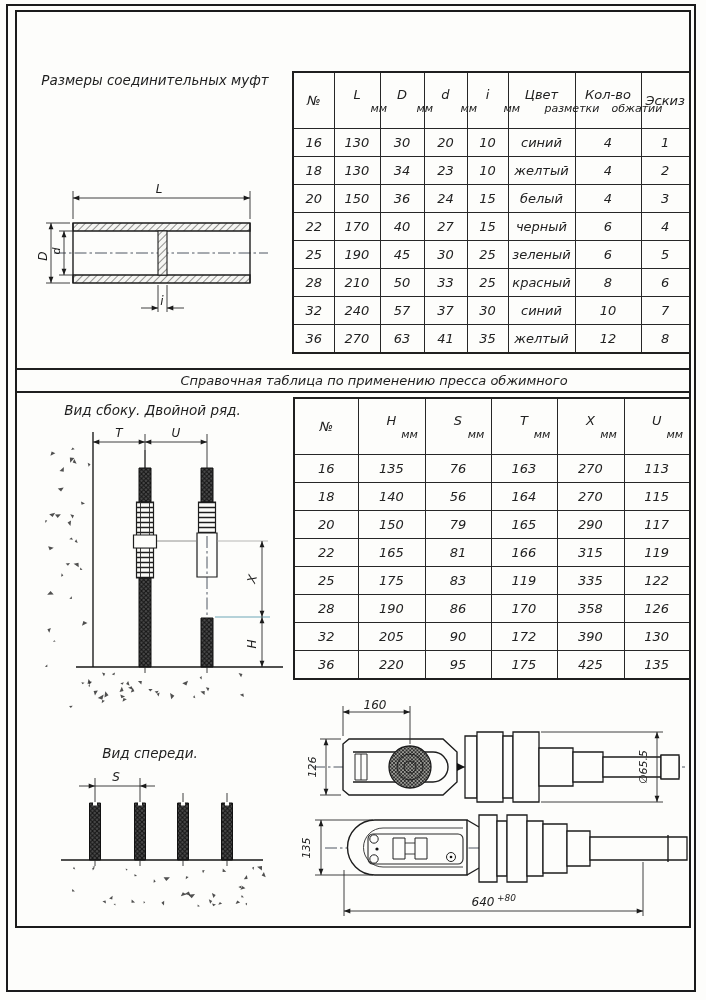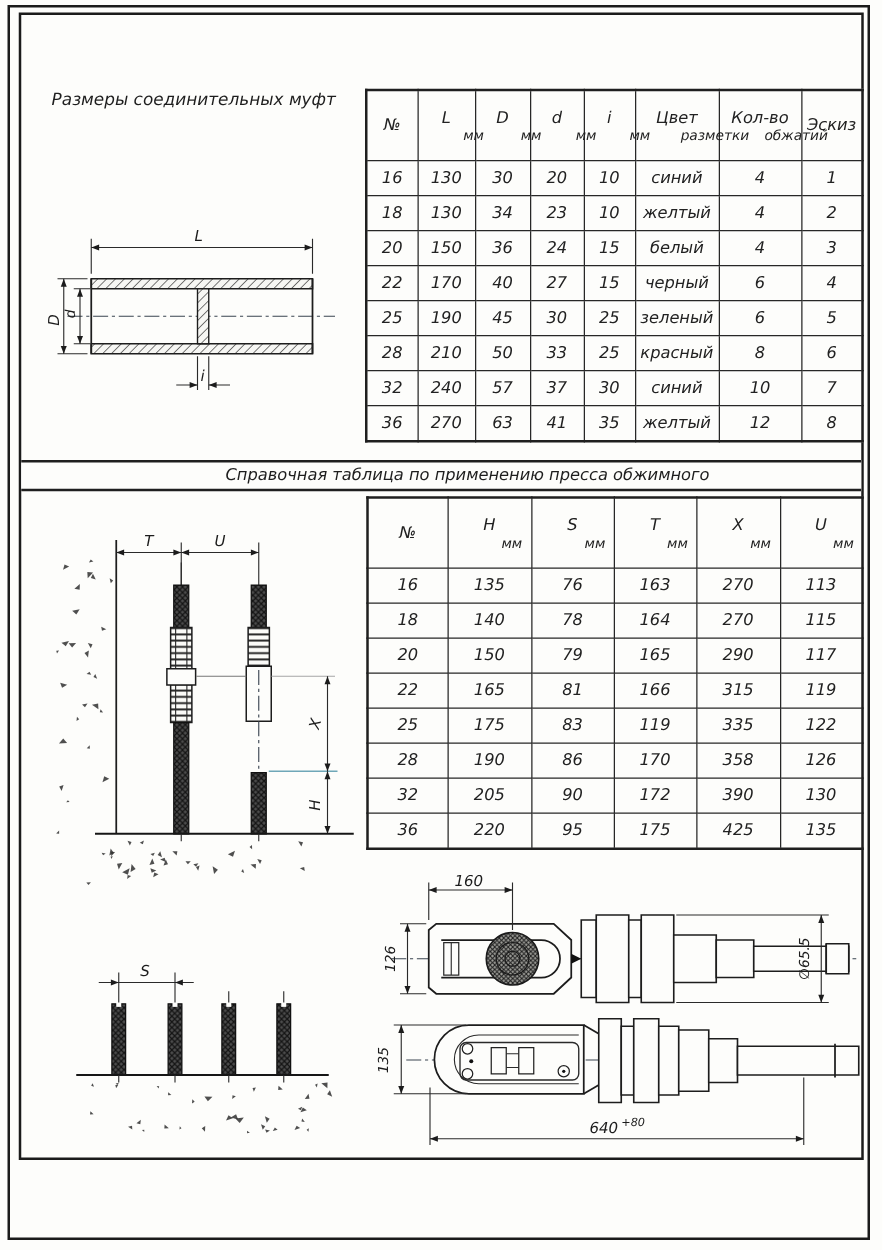--- a/index.html
+++ b/index.html
@@ -221,20 +221,21 @@
           <td>35</td>
           <td>желтый</td>
           <td>12</td>
           <td>8</td>
         </tr>
       </tbody>
   </table>
 
   <div class="banner">Справочная таблица по применению пресса обжимного</div>
 
+  <div class="abs sec-title" style="left:20px;top:402px;width:265px;">Вид сбоку. Двойной ряд.</div>
 
   <svg class="abs" style="left:20px;top:420px" width="268" height="292" viewBox="0 0 268 292">
     <g>
         <path d="M50.270466439425945,94.34192955493927 l3.6437927961349486,1.275327478647232 l-1.639706758260727,3.0972238767147062 z" fill="#303030" opacity="0.85" transform="rotate(355.35308361053467 50.270466439425945 94.34192955493927)"></path>
         <path d="M53.57615852355957,143.7786316871643 l4.757638072967529,1.665173325538635 l-2.140937132835388,4.0439923620224 z" fill="#303030" opacity="0.85" transform="rotate(329.51757431030273 53.57615852355957 143.7786316871643)"></path>
         <path d="M27.28062629699707,244.435223788023 l2.512755012512207,0.8794642543792724 l-1.1307397556304932,2.135841760635376 z" fill="#303030" opacity="0.85" transform="rotate(69.60766911506653 27.28062629699707 244.435223788023)"></path>
         <path d="M67.68144536018372,42.692333459854126 l3.1058191835880278,1.0870367142558097 l-1.3976186326146125,2.6399463060498234 z" fill="#303030" opacity="0.85" transform="rotate(10.891270637512207 67.68144536018372 42.692333459854126)"></path>
         <path d="M27.167713835835457,174.84211467206478 l4.941645884513855,1.7295760595798493 l-2.223740648031235,4.200399001836777 z" fill="#303030" opacity="0.85" transform="rotate(291.4483594894409 27.167713835835457 174.84211467206478)"></path>
         <path d="M56.613842487335205,43.69828522205353 l3.901603490114212,1.3655612215399742 l-1.7557215705513955,3.31636296659708 z" fill="#303030" opacity="0.85" transform="rotate(178.5450839996338 56.613842487335205 43.69828522205353)"></path>
         <path d="M32.97154140472412,221.84858366847038 l2.0343045473098753,0.7120065915584564 l-0.9154370462894439,1.729158865213394 z" fill="#303030" opacity="0.85" transform="rotate(288.9837419986725 32.97154140472412 221.84858366847038)"></path>
@@ -369,21 +370,21 @@
           <td>16</td>
           <td>135</td>
           <td>76</td>
           <td>163</td>
           <td>270</td>
           <td>113</td>
         </tr>
         <tr>
           <td>18</td>
           <td>140</td>
-          <td>78</td>
+          <td>56</td>
           <td>164</td>
           <td>270</td>
           <td>115</td>
         </tr>
         <tr>
           <td>20</td>
           <td>150</td>
           <td>79</td>
           <td>165</td>
           <td>290</td>
@@ -425,20 +426,21 @@
           <td>36</td>
           <td>220</td>
           <td>95</td>
           <td>175</td>
           <td>425</td>
           <td>135</td>
         </tr>
       </tbody>
   </table>
 
+  <div class="abs sec-title" style="left:25px;top:745px;width:250px;">Вид спереди.</div>
 
   <svg class="abs" style="left:25px;top:768px" width="255" height="152" viewBox="0 0 255 152">
     <g>
         <path d="M144.9453011583537,109.35597133636475 l4.849318742752075,1.6972615599632261 l-2.182193434238434,4.121920931339264 z" fill="#303030" opacity="0.85" transform="rotate(115.53540229797363 144.9453011583537 109.35597133636475)"></path>
         <path d="M201.20977544784546,103.68661403656006 l3.4826341211795806,1.2189219424128532 l-1.5671853545308112,2.9602390030026435 z" fill="#303030" opacity="0.85" transform="rotate(156.58560276031494 201.20977544784546 103.68661403656006)"></path>
         <path d="M112.08457255363464,107.99483442306519 l2.5034495651721955,0.8762073478102683 l-1.126552304327488,2.127932130396366 z" fill="#303030" opacity="0.85" transform="rotate(154.1814637184143 112.08457255363464 107.99483442306519)"></path>
         <path d="M160.7442387342453,111.23070335388184 l2.810842227935791,0.9837947797775268 l-1.264879002571106,2.3892158937454226 z" fill="#303030" opacity="0.85" transform="rotate(255.91020584106445 160.7442387342453 111.23070335388184)"></path>
         <path d="M50.22802257537842,101.46941316127777 l2.315711772441864,0.8104991203546524 l-1.042070297598839,1.9683550065755844 z" fill="#303030" opacity="0.85" transform="rotate(181.65042757987976 50.22802257537842 101.46941316127777)"></path>
         <path d="M100.35723233222961,100.7975583076477 l1.8978192150592805,0.6642367252707482 l-0.8540186467766763,1.6131463328003883 z" fill="#303030" opacity="0.85" transform="rotate(346.43319234251976 100.35723233222961 100.7975583076477)"></path>
         <path d="M118.77130770683289,133.02350187301636 l1.966897988319397,0.6884142959117889 l-0.8851040947437288,1.6718632900714876 z" fill="#303030" opacity="0.85" transform="rotate(28.62064003944397 118.77130770683289 133.02350187301636)"></path>

